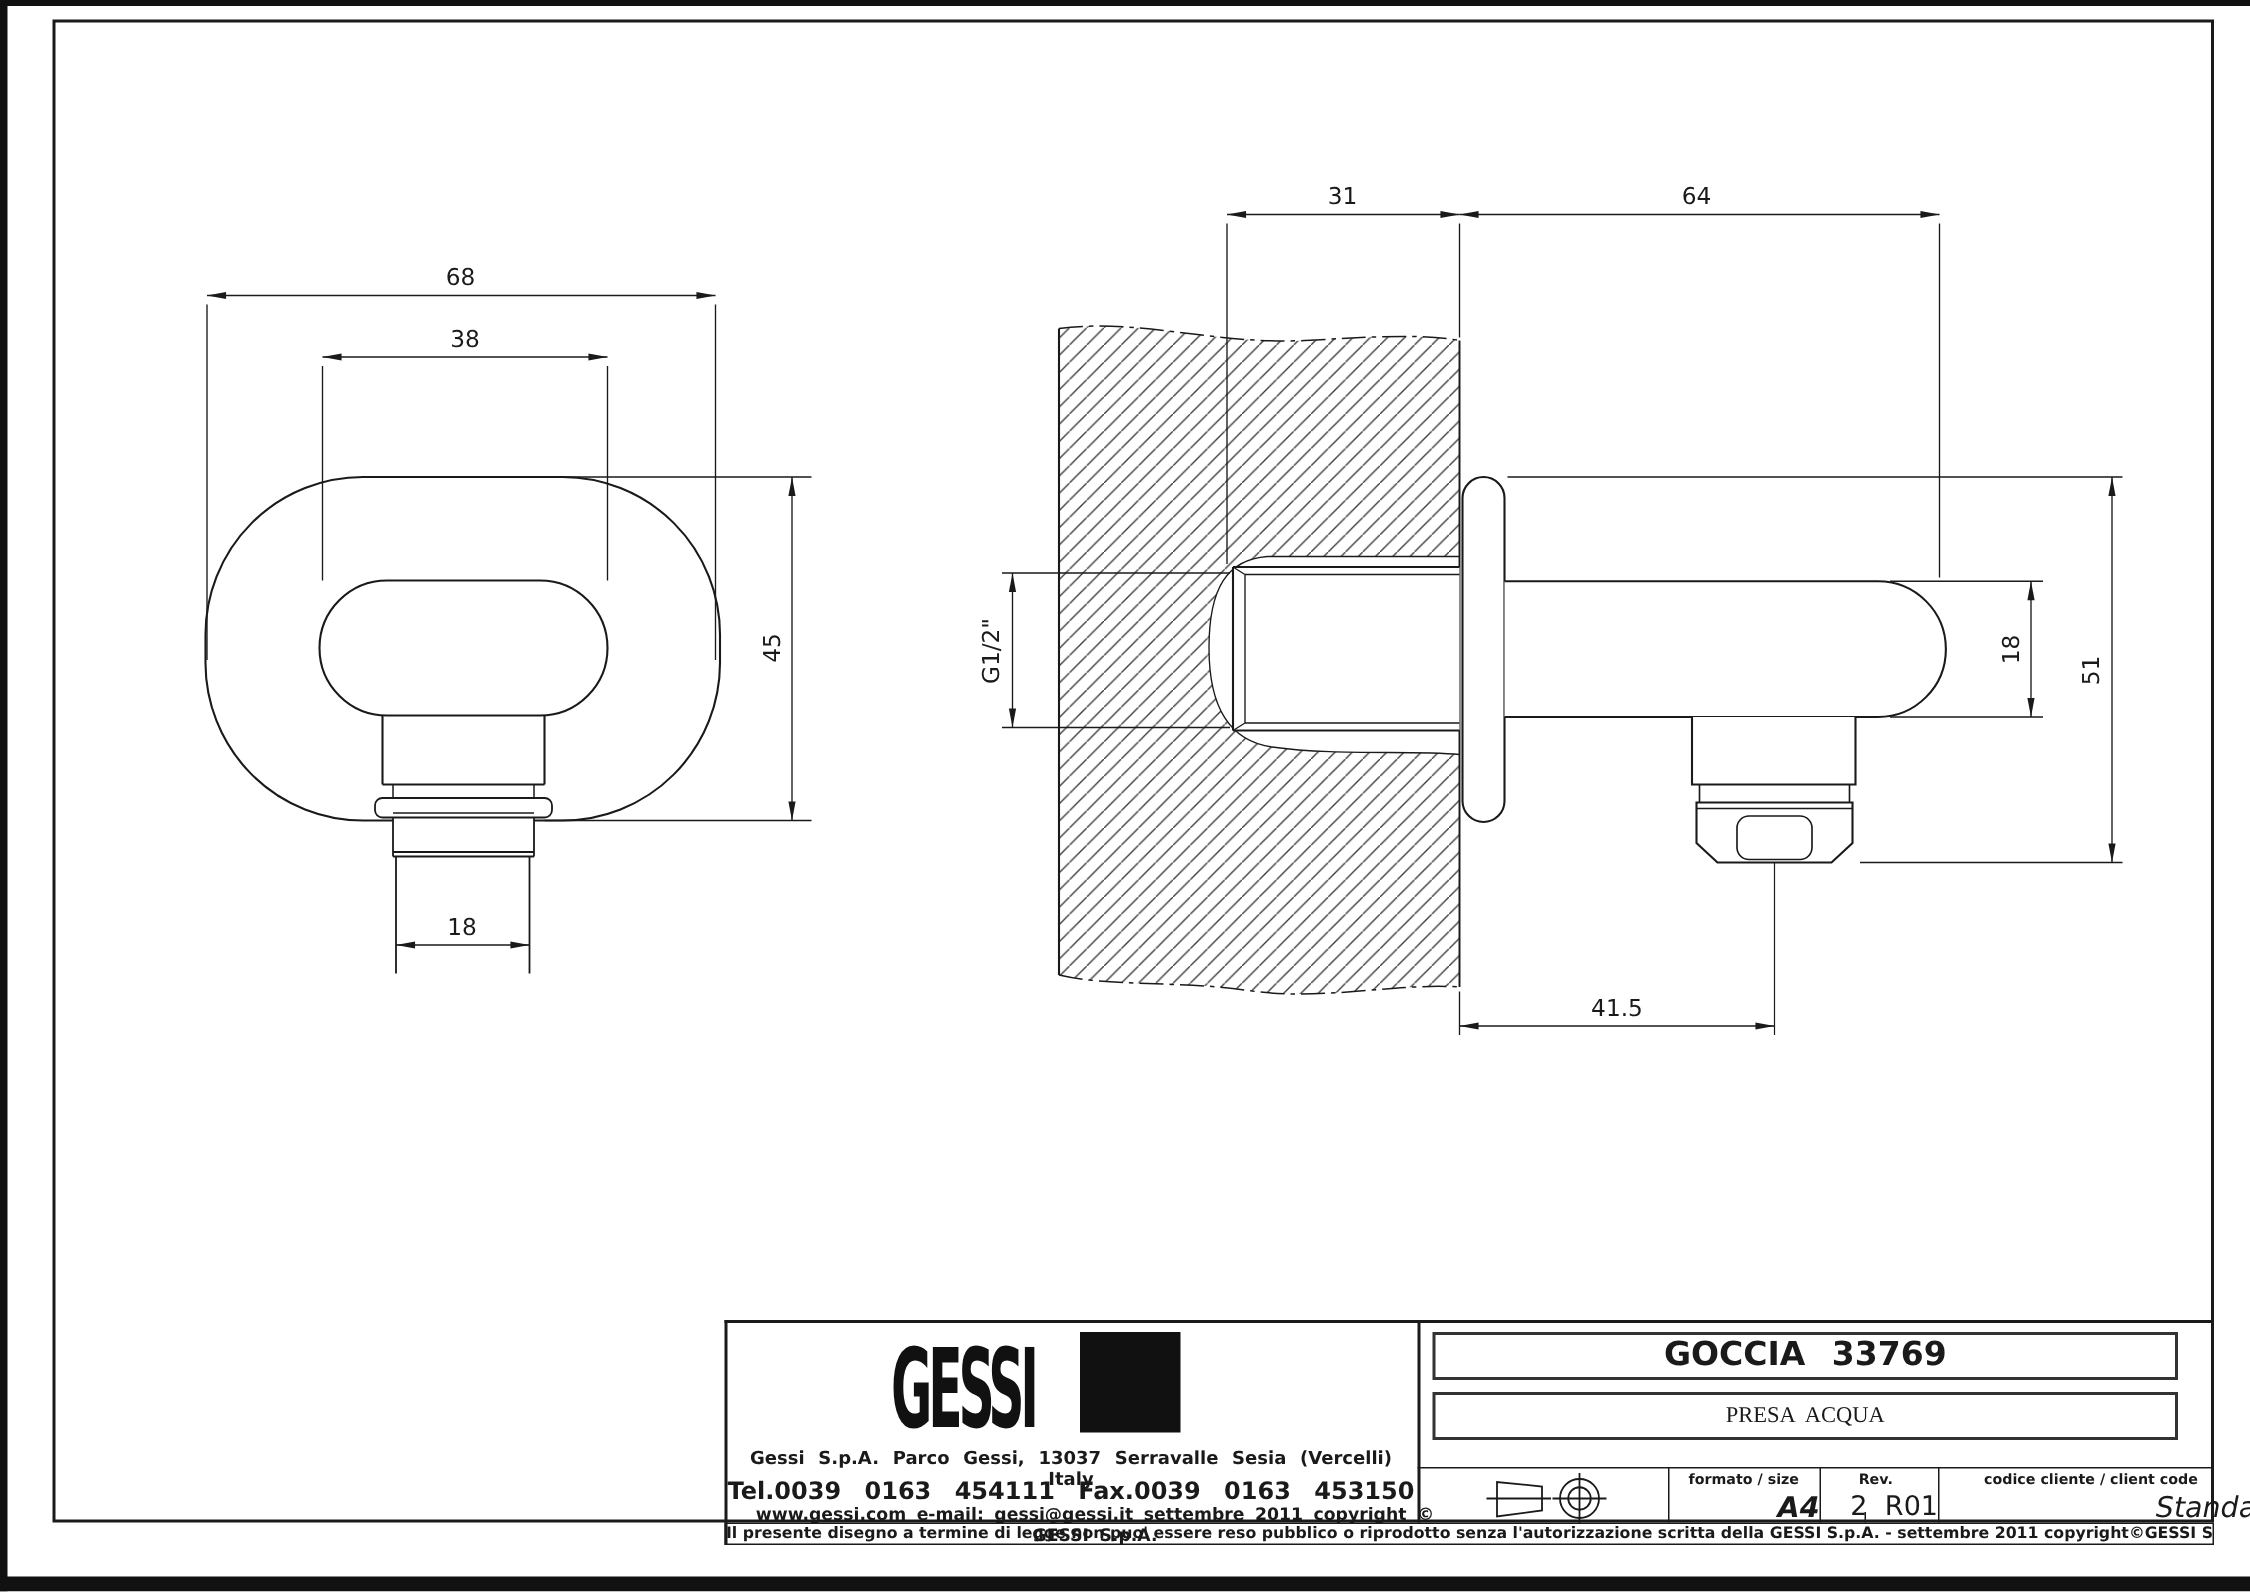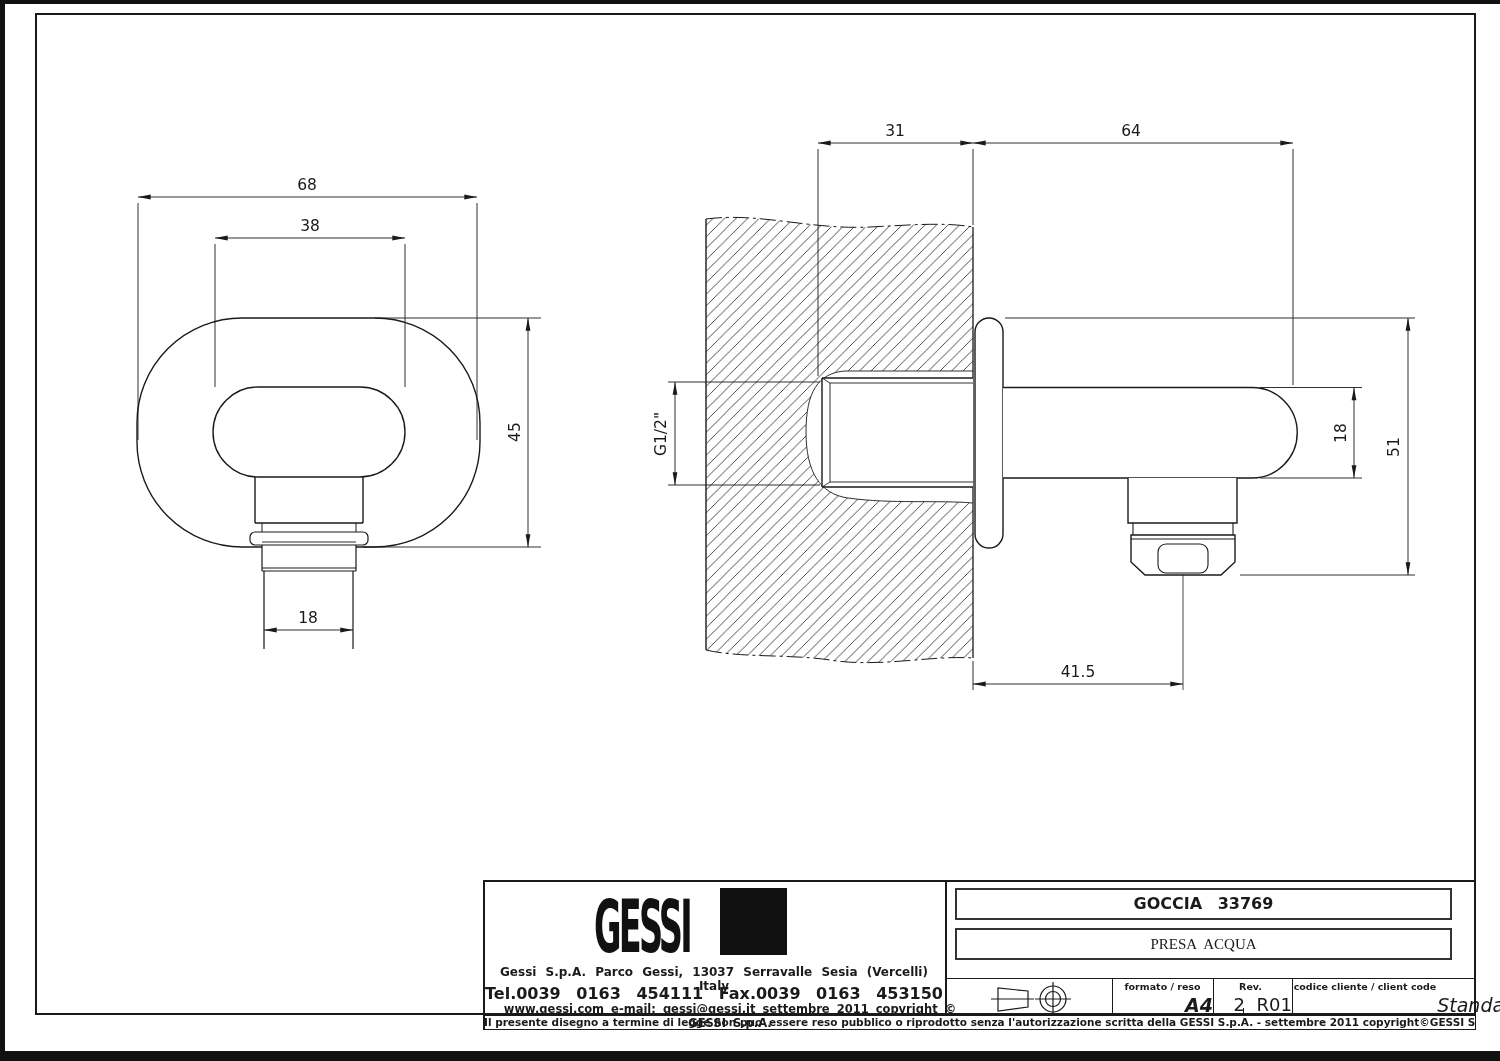--- a/index.html
+++ b/index.html
@@ -15,21 +15,21 @@
   .tb-vdiv{left:945px;top:880px;width:0;height:135px;border-left:2px solid #1a1a1a;}
   .tb-leftedge{left:483px;top:880px;width:0;height:150px;border-left:2px solid #1a1a1a;}
   .logo-text{left:594px;top:884px;width:130px;height:71px;
              font-weight:900;font-size:60px;line-height:71px;letter-spacing:-5px;
              transform:scaleX(.56) scaleY(1.22);transform-origin:left top;color:#111;}
   .logo-square{left:720px;top:888px;width:67px;height:67px;background:#111;}
   .addr{left:483px;top:965px;width:462px;text-align:center;font-size:12px;font-weight:bold;word-spacing:5px;}
   .tel{left:483px;top:984px;width:462px;text-align:center;font-size:16px;font-weight:bold;word-spacing:10px;}
   .web{left:483px;top:1002px;width:462px;text-align:center;font-size:11.5px;font-weight:bold;word-spacing:3px;margin-left:16px;}
   .box-product{left:955px;top:888px;width:497px;height:32px;border:2px solid #333;box-sizing:border-box;
-               text-align:center;font-size:16px;font-weight:bold;line-height:28px;word-spacing:10px;}
+               text-align:center;font-size:22px;font-weight:bold;line-height:28px;word-spacing:10px;}
   .box-type{left:955px;top:928px;width:497px;height:32px;border:2px solid #333;box-sizing:border-box;
             text-align:center;font-family:"Liberation Serif",serif;font-size:15px;line-height:28px;word-spacing:4px;}
   .tb-rowline{left:945px;top:978px;width:531px;height:0;border-top:1.5px solid #1a1a1a;}
   .cell-div{top:978px;width:0;height:37px;border-left:1.5px solid #1a1a1a;}
   .cell-label{top:981px;font-size:9.5px;font-weight:bold;text-align:center;}
   .cell-value{top:994px;text-align:right;}
   .fmt-val{font-style:italic;font-size:19px;font-weight:bold;}
   .rev-val{font-size:18px;}
   .std-val{font-style:italic;font-size:19px;padding-left:48px;}
   .rev-tick{left:1243px;top:1008px;width:0;height:7px;border-left:1.5px solid #1a1a1a;}
@@ -173,24 +173,24 @@
 <div class="abs web">www.gessi.com e-mail: gessi@gessi.it settembre 2011 copyright © GESSI S.p.A.</div>
 
 <div class="abs box-product">GOCCIA 33769</div>
 <div class="abs box-type">PRESA ACQUA</div>
 
 <div class="abs tb-rowline"></div>
 <div class="abs cell-div" style="left:1112px;"></div>
 <div class="abs cell-div" style="left:1213px;"></div>
 <div class="abs cell-div" style="left:1292px;"></div>
 
-<div class="abs cell-label" style="left:1112px;width:101px;">formato / reso</div>
+<div class="abs cell-label" style="left:1112px;width:101px;">formato / size</div>
 <div class="abs cell-value fmt-val" style="left:1112px;width:101px;">A4</div>
 
 <div class="abs cell-label" style="left:1211px;width:79px;">Rev.</div>
 <div class="abs cell-value rev-val" style="left:1213px;width:32px;">2</div>
 <div class="abs cell-value rev-val" style="left:1245px;width:47px;">R01</div>
 <div class="abs rev-tick"></div>
 
-<div class="abs cell-label" style="left:1273px;width:184px;">codice cliente / client code</div>
+<div class="abs cell-label" style="left:1302px;width:184px;">codice cliente / client code</div>
 <div class="abs cell-value std-val" style="left:1292px;width:184px;">Standard</div>
 
 <div class="abs legal">Il presente disegno a termine di legge non puo' essere reso pubblico o riprodotto senza l'autorizzazione scritta della GESSI S.p.A. - settembre 2011 copyright©GESSI S.p.A.</div>
 
 </body></html>

